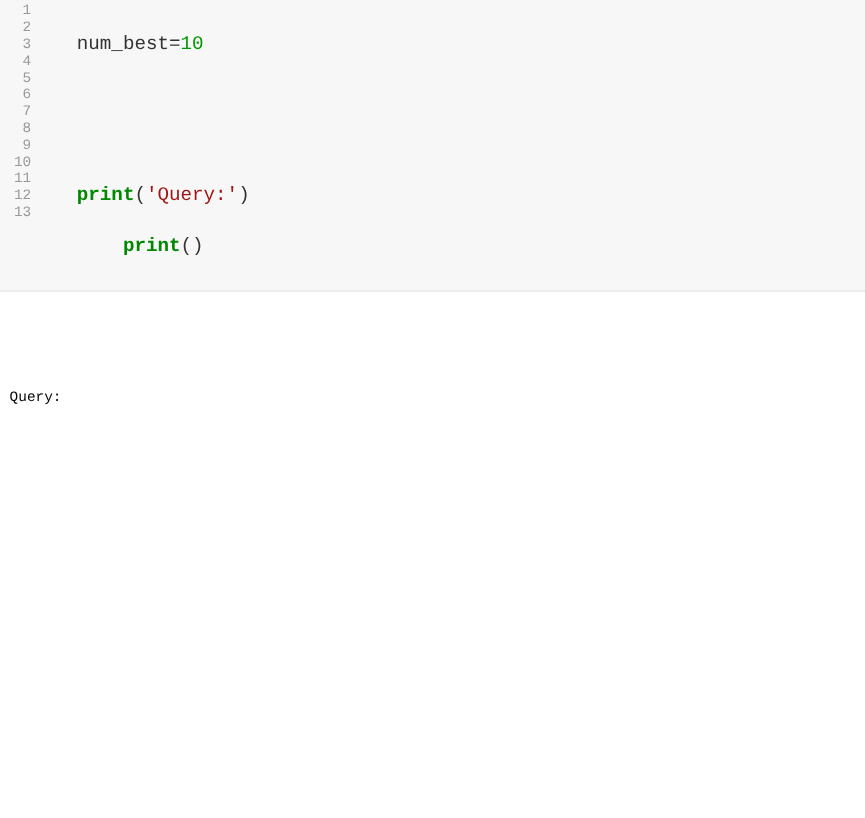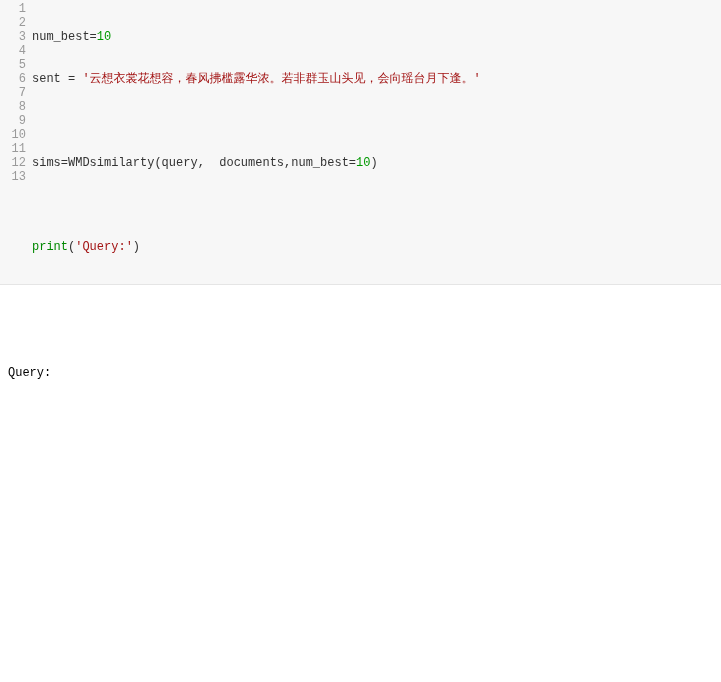--- a/index.html
+++ b/index.html
@@ -23,28 +23,29 @@
     color: #9a9a9a;
     padding-right: 6px;
     user-select: none;
     font-size: 12px;
     line-height: 14px;
   }
   .gutter div { height: 14px; }
   .code-lines {
     flex: 1;
     white-space: pre;
-    font-size: 12px;
+    font-size: 16px;
     line-height: 14px;
     color: #333;
+    margin-left: 32px;
   }
   .code-lines div { height: 14px; }
   .tok-num { color: #009900; }
   .tok-str { color: #a31515; }
-  .tok-kw  { color: #008800; font-weight: normal; }
+  .tok-kw  { color: #008800; font-weight: bold; }
 
   .output-area {
     padding: 6px 8px 12px 8px;
     font-family: "Courier New", Courier, monospace;
     font-size: 12px;
     line-height: 15px;
     color: #000;
     white-space: pre-wrap;
     word-break: break-all;
   }
@@ -64,25 +65,24 @@
     <div>7</div>
     <div>8</div>
     <div>9</div>
     <div>10</div>
     <div>11</div>
     <div>12</div>
     <div>13</div>
   </div>
   <div class="code-lines">
     <div><span>num_best=</span><span class="tok-num">10</span></div>
-    <div><span>sent = </span><span class="tok-str">'云想衣裳花想容，春风拂槛露华浓。若非群玉山头见，会向瑶台月下逢。'</span></div>
     <div><span></span></div>
-    <div><span>sims=WMDsimilarty(query,  documents,num_best=</span><span class="tok-num">10</span><span>)</span></div>
     <div><span></span></div>
     <div><span class="tok-kw">print</span><span>(</span><span class="tok-str">'Query:'</span><span>)</span></div>
+    <div><span>    </span><span class="tok-kw">print</span><span>()</span></div>
   </div>
 </div>
 
 <div class="output-area">
 
   <div class="block">
     <div>Query:</div>
     
     
   </div>

